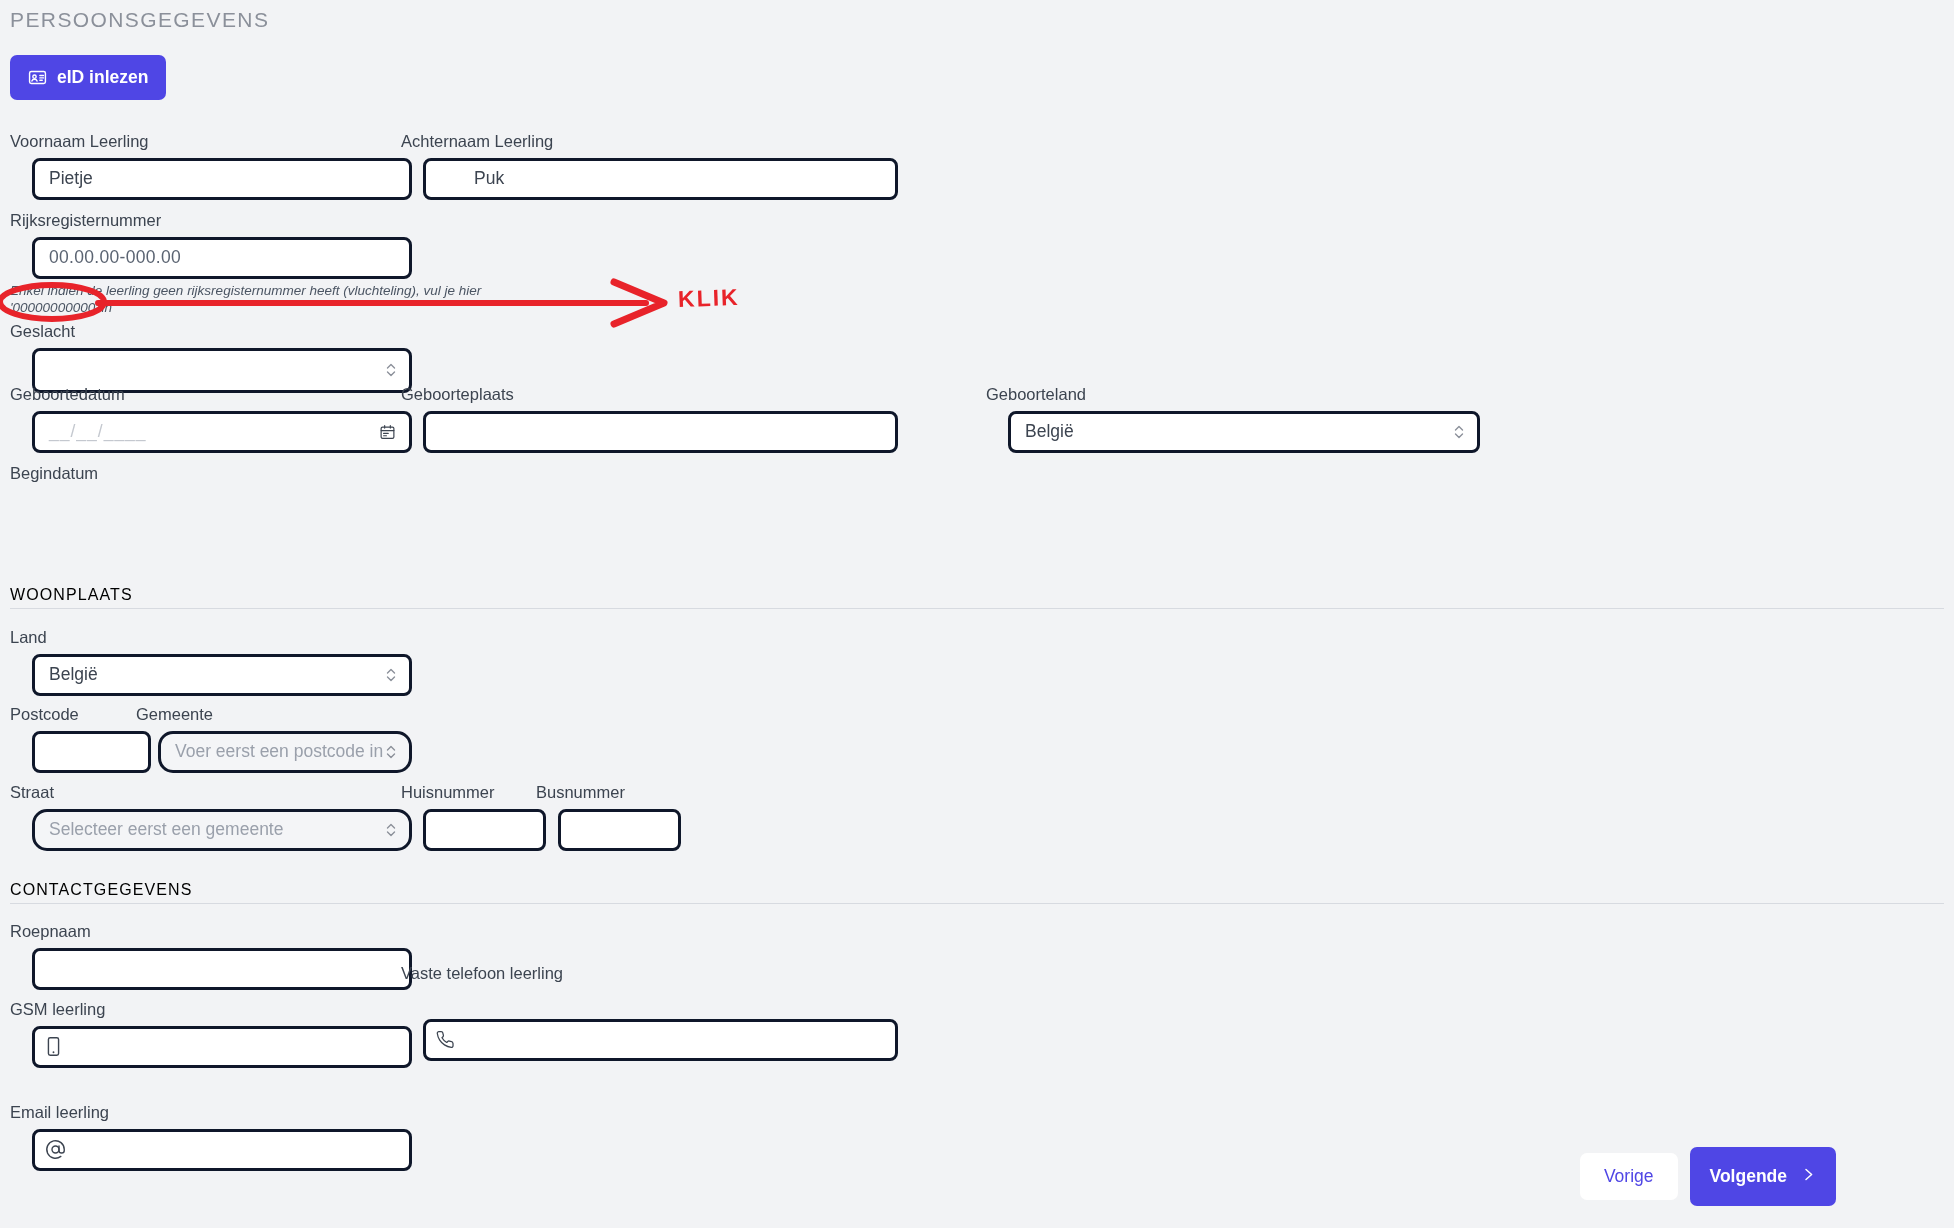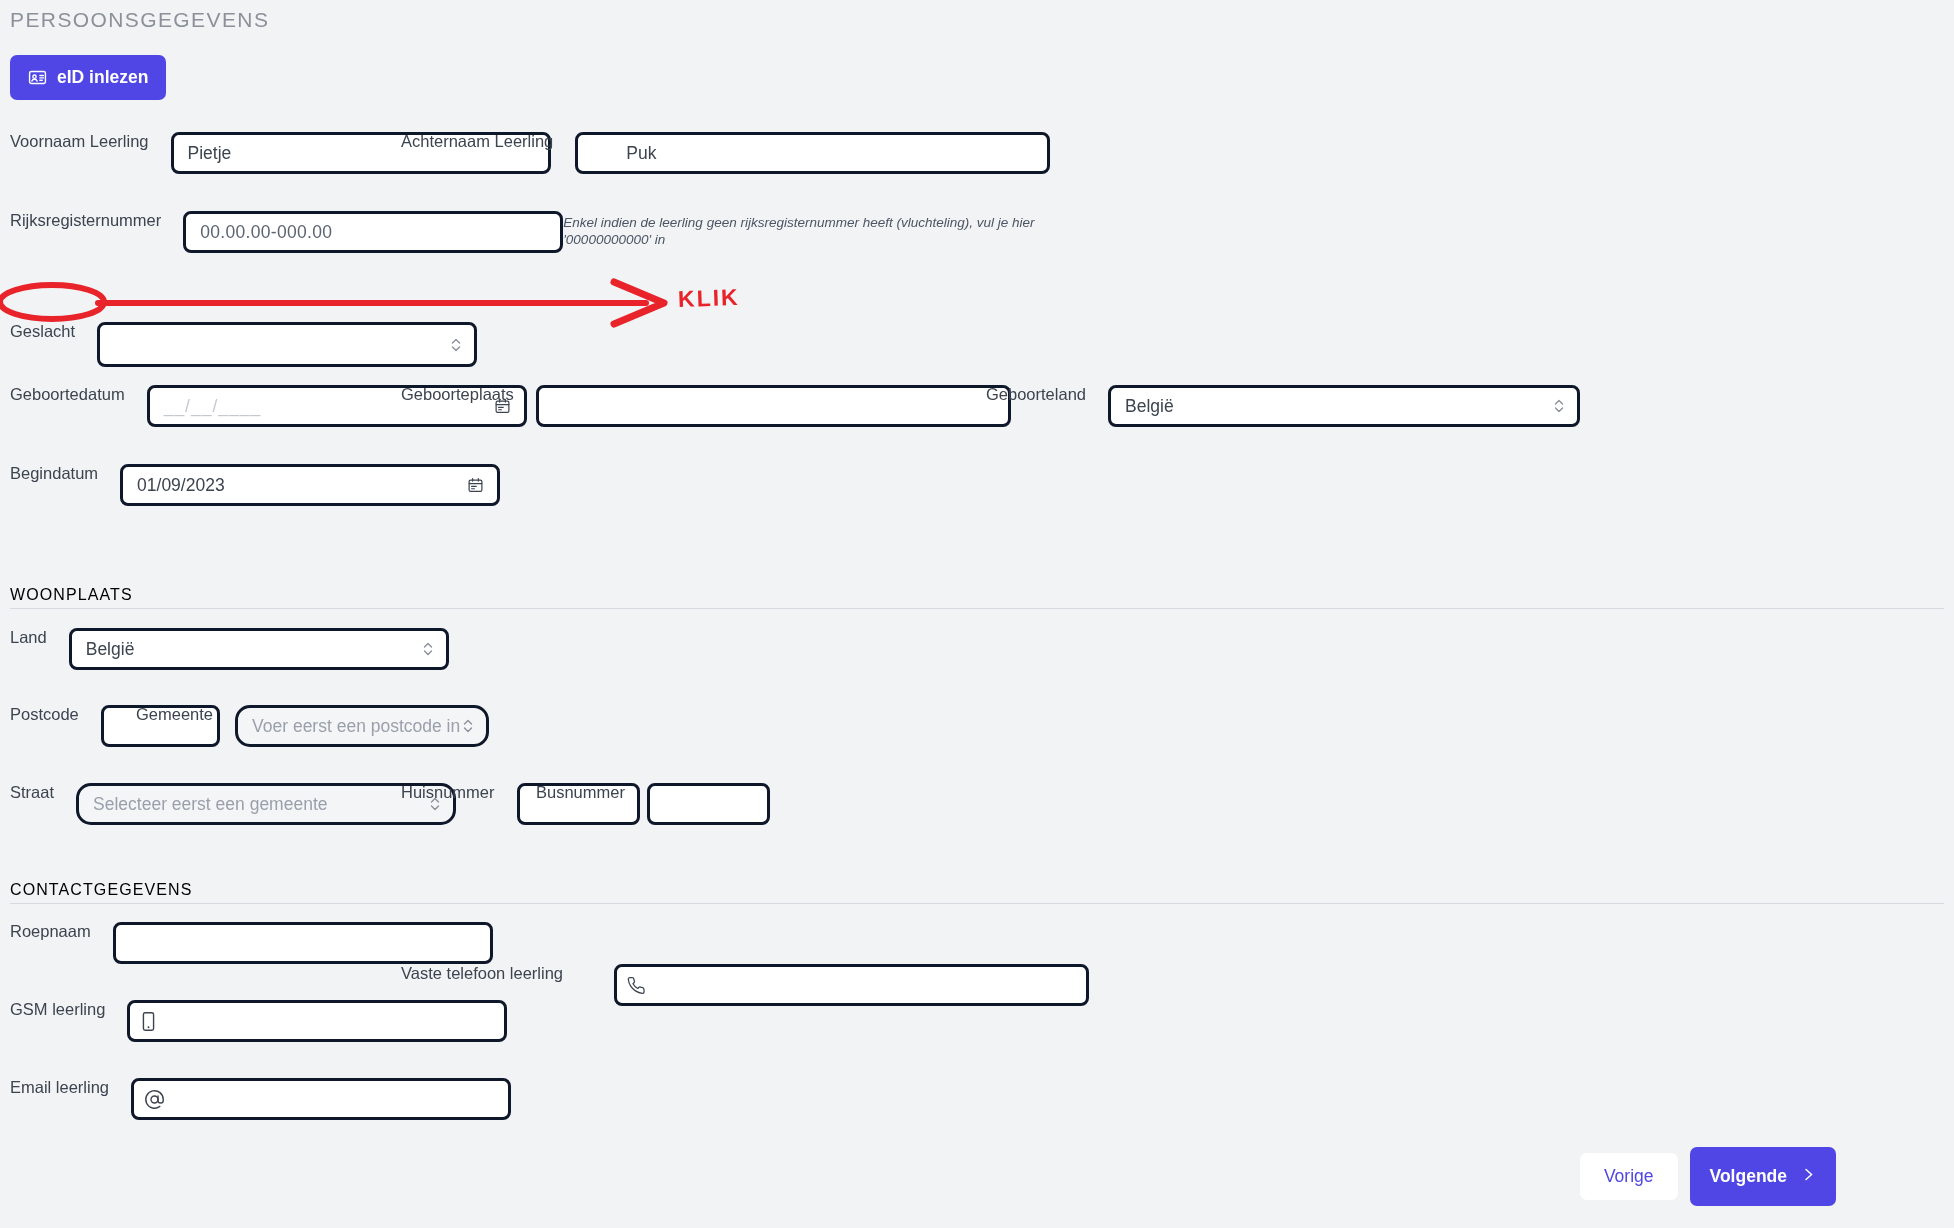--- a/index.html
+++ b/index.html
@@ -42,21 +42,21 @@
     color: #ffffff;
     border: none;
     border-radius: 7px;
     font-size: 17.5px;
     font-weight: 700;
     padding: 12px 18px;
     cursor: pointer;
     font-family: "Liberation Sans", sans-serif;
   }
   .eid-btn svg { display:block; }
-  .field { display: flex; }
+  .field { display: flex; flex-direction: column; }
   .lbl {
     font-size: 16.5px;
     color: #3c4450;
     margin-bottom: 6px;
     line-height: 1.2;
     font-weight: 400;
   }
   .ctl {
     position: relative;
     height: 42px;
@@ -258,33 +258,20 @@
         <svg width="12" height="18" viewBox="0 0 12 18" fill="none" stroke="currentColor" stroke-width="1.4" stroke-linecap="round" stroke-linejoin="round">
           <polyline points="2.5,7 6,3.5 9.5,7"></polyline>
             <polyline points="2.5,11 6,14.5 9.5,11"></polyline>
         </svg>
       </span>
     </div>
   </div>
 
   <div class="field" style="position:absolute; left:10px; top:464px;">
     <span class="lbl">Begindatum</span>
-    <div class="ctl w-lg">
-      <span class="val">01/09/2023</span>
-      <span class="cal">
-        <svg width="17" height="17" viewBox="0 0 24 24" fill="none" stroke="currentColor" stroke-width="1.7" stroke-linecap="round" stroke-linejoin="round">
-          <rect x="3" y="5" width="18" height="16" rx="2"></rect>
-          <line x1="3" y1="10" x2="21" y2="10"></line>
-          <line x1="8" y1="3" x2="8" y2="6.5"></line>
-            <line x1="16" y1="3" x2="16" y2="6.5"></line>
-          <line x1="6.5" y1="14" x2="13" y2="14"></line>
-            <line x1="6.5" y1="17.3" x2="10.5" y2="17.3"></line>
-        </svg>
-      </span>
-    </div>
   </div>
 
   <div class="section-title sub" style="position:absolute; left:10px; top:586px; width:1934px;">WOONPLAATS</div>
 
   <div class="field" style="position:absolute; left:10px; top:628px;">
     <span class="lbl">Land</span>
     <div class="ctl w-lg">
       <span class="val">België</span>
       <span class="chev">
         <svg width="12" height="18" viewBox="0 0 12 18" fill="none" stroke="currentColor" stroke-width="1.4" stroke-linecap="round" stroke-linejoin="round">
@@ -369,21 +356,21 @@
     <div class="ctl w-xl" style="padding-left:10px;">
       <span class="lead-ico">
         <svg width="19" height="19" viewBox="0 0 24 24" fill="none" stroke="currentColor" stroke-width="1.6" stroke-linecap="round" stroke-linejoin="round">
           <path d="M21.5 16.9v3a2 2 0 0 1-2.2 2 19.8 19.8 0 0 1-8.6-3.1 19.5 19.5 0 0 1-6-6A19.8 19.8 0 0 1 1.6 4.1 2 2 0 0 1 3.6 2h3a2 2 0 0 1 2 1.7c.12.9.35 1.8.67 2.65a2 2 0 0 1-.45 2.1L7.55 9.75a16 16 0 0 0 6 6l1.3-1.28a2 2 0 0 1 2.1-.45c.85.32 1.75.55 2.65.67a2 2 0 0 1 1.7 2.04z"></path>
         </svg>
       </span>
       <span class="val"></span>
     </div>
   </div>
 
-  <div class="field" style="position:absolute; left:10px; top:1078px;text-align:right;">
+  <div class="field" style="position:absolute; left:10px; top:1103px;">
     <span class="lbl">Email leerling</span>
     <div class="ctl w-lg" style="padding-left:10px;">
       <span class="lead-ico">
         <svg width="21" height="21" viewBox="0 0 24 24" fill="none" stroke="currentColor" stroke-width="1.6" stroke-linecap="round" stroke-linejoin="round">
           <circle cx="12" cy="12" r="4"></circle>
           <path d="M16 8v5a3 3 0 0 0 6 0v-1a10 10 0 1 0-3.9 7.9"></path>
         </svg>
       </span>
       <span class="val"></span>
     </div>

